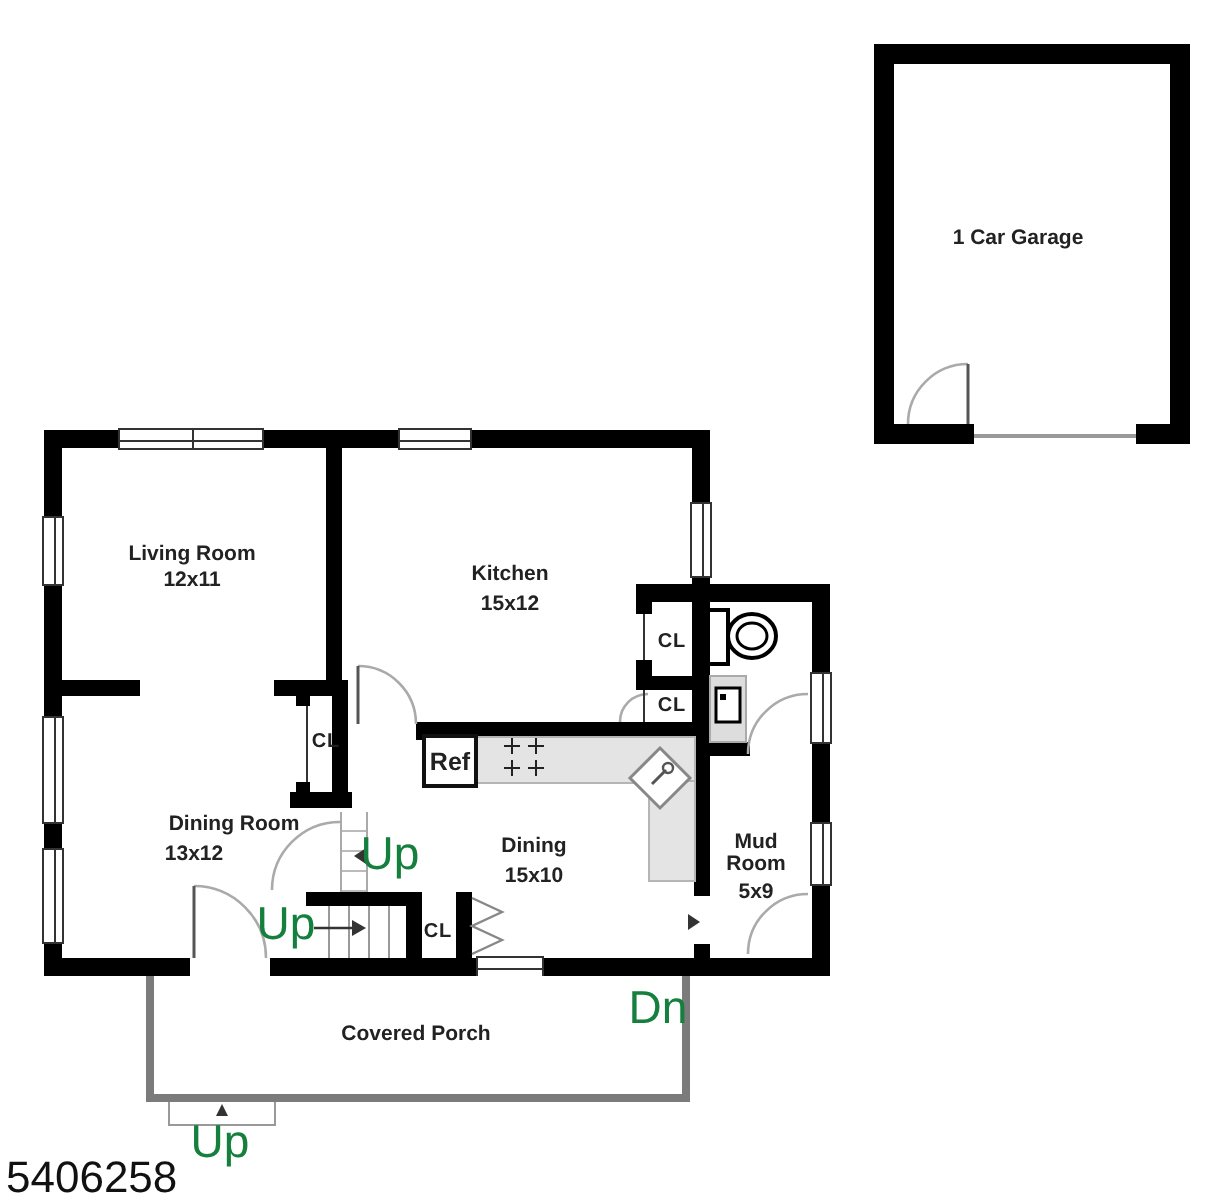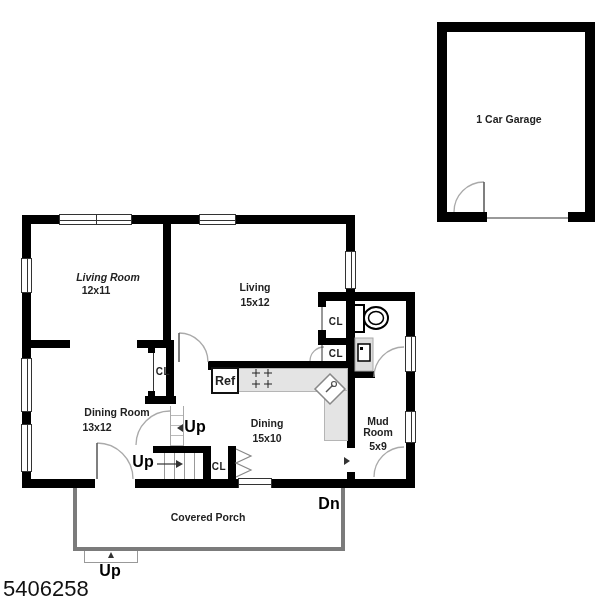--- a/index.html
+++ b/index.html
@@ -10,22 +10,22 @@
   .wall{position:absolute;background:#000;}
   .thinline{position:absolute;background:#999;}
   .win-h{position:absolute;height:11px;background:#fff;border:1px solid #333;box-sizing:border-box;}
   .win-h::after{content:"";position:absolute;left:0;right:0;top:50%;height:1px;background:#333;}
   .win-v{position:absolute;width:11px;background:#fff;border:1px solid #333;box-sizing:border-box;}
   .win-v::after{content:"";position:absolute;top:0;bottom:0;left:50%;width:1px;background:#333;}
   .win-div{position:absolute;top:0;bottom:0;left:50%;width:1px;background:#333;}
   .counter{position:absolute;background:#e4e4e4;border:1px solid #b5b5b5;box-sizing:border-box;}
   .label{position:absolute;transform:translate(-50%,-50%);color:#222;font-size:10.5px;
          font-weight:bold;white-space:nowrap;text-align:center;}
-  .label-big{position:absolute;transform:translate(-50%,-50%);color:#000000;font-size:16px;
-         font-weight:700;white-space:nowrap;}
+  .label-big{position:absolute;transform:translate(-50%,-50%);color:#15803d;font-size:23px;
+         font-weight:400;white-space:nowrap;}
   .label-cl{font-size:10px;letter-spacing:.5px;}
   .ref-box{position:absolute;left:211px;top:367px;width:28px;height:27px;background:#fff;
          border:2px solid #111;box-sizing:border-box;display:flex;align-items:center;justify-content:center;
          font-size:12.5px;color:#222;font-weight:600;}
   .porch{position:absolute;left:73px;top:488px;width:272px;height:63px;background:#fff;
          border-left:4px solid #7b7b7b;border-right:4px solid #7b7b7b;border-bottom:4px solid #7b7b7b;
          box-sizing:border-box;}
   .step{position:absolute;left:84px;top:551px;width:54px;height:12px;background:#fff;
          border:1px solid #999;border-top:none;box-sizing:border-box;}
   .treads{position:absolute;left:155px;top:453px;width:49px;height:26px;
@@ -150,24 +150,24 @@
 
     <g>
       <line x1="157" y1="464" x2="176" y2="464" stroke="#333" stroke-width="1.2"></line>
       <polygon points="176,460 183,464 176,468" fill="#333"></polygon>
     </g>
     <polygon points="183,424 177,428 183,432" fill="#333"></polygon>
     <polygon points="344,457 350,461 344,465" fill="#333"></polygon>
     <polygon points="108,558 111,552 114,558" fill="#333"></polygon>
   </svg>
 
-  <div class="label" style="left:108px;top:277px;font-style:italic;">Living Room</div>
+  <div class="label" style="left:96px;top:277px;">Living Room</div>
   <div class="label" style="left:96px;top:290px;">12x11</div>
 
-  <div class="label" style="left:255px;top:287px;">Living</div>
+  <div class="label" style="left:255px;top:287px;">Kitchen</div>
   <div class="label" style="left:255px;top:302px;">15x12</div>
 
   <div class="label" style="left:97px;top:412px;margin-left:20px;">Dining Room</div>
   <div class="label" style="left:97px;top:427px;">13x12</div>
 
   <div class="label" style="left:267px;top:423px;">Dining</div>
   <div class="label" style="left:267px;top:438px;">15x10</div>
 
   <div class="label" style="left:378px;top:421px;">Mud</div>
   <div class="label" style="left:378px;top:432px;">Room</div>

